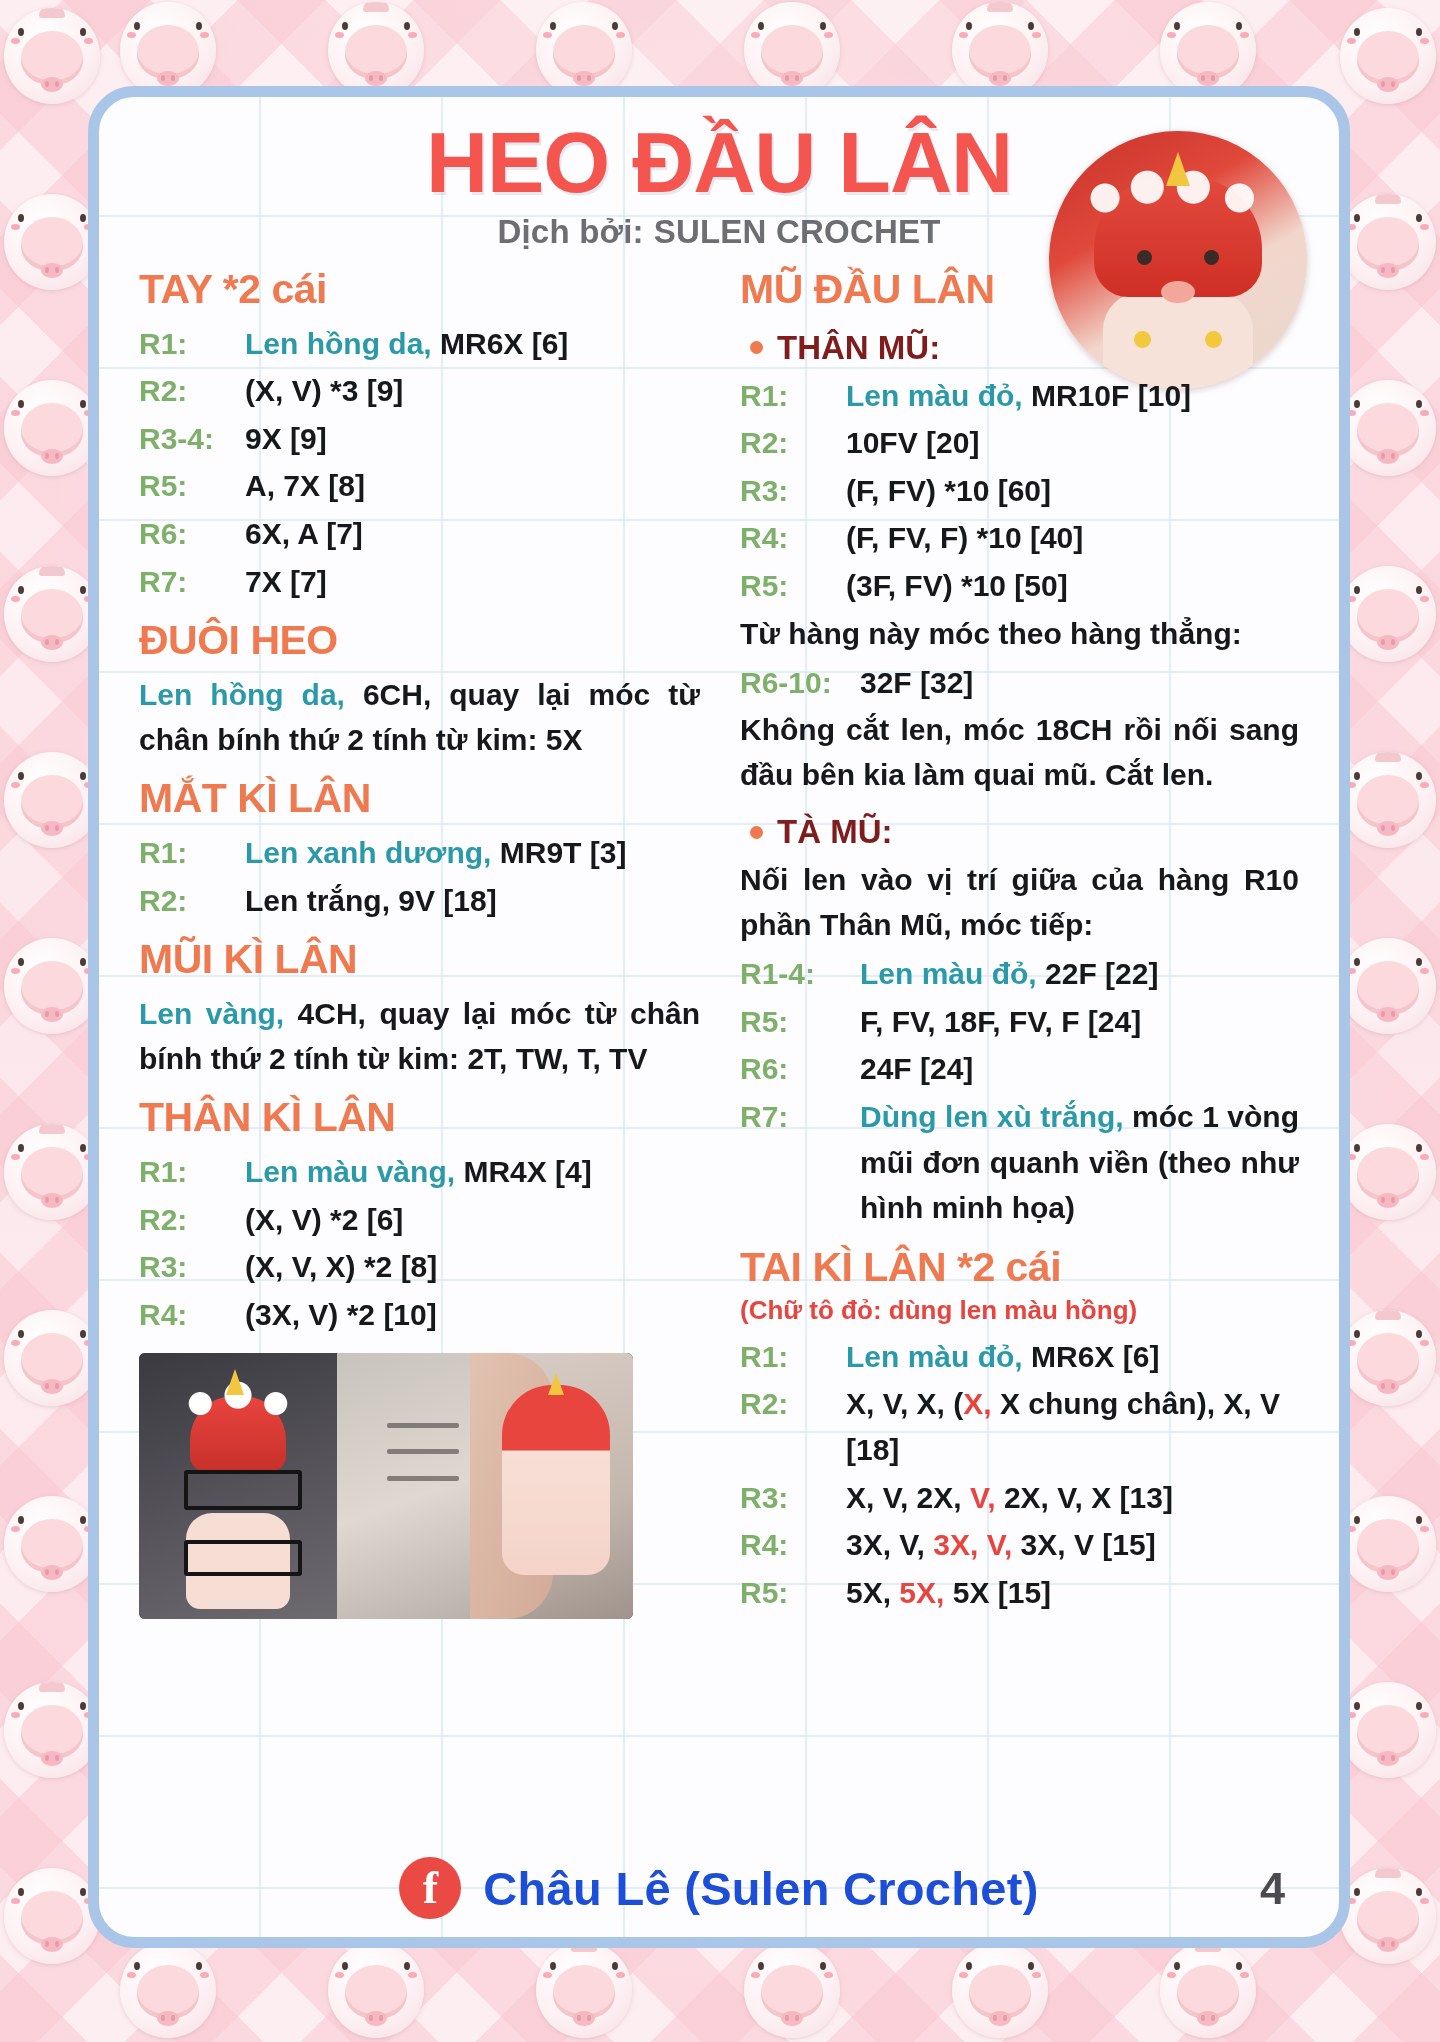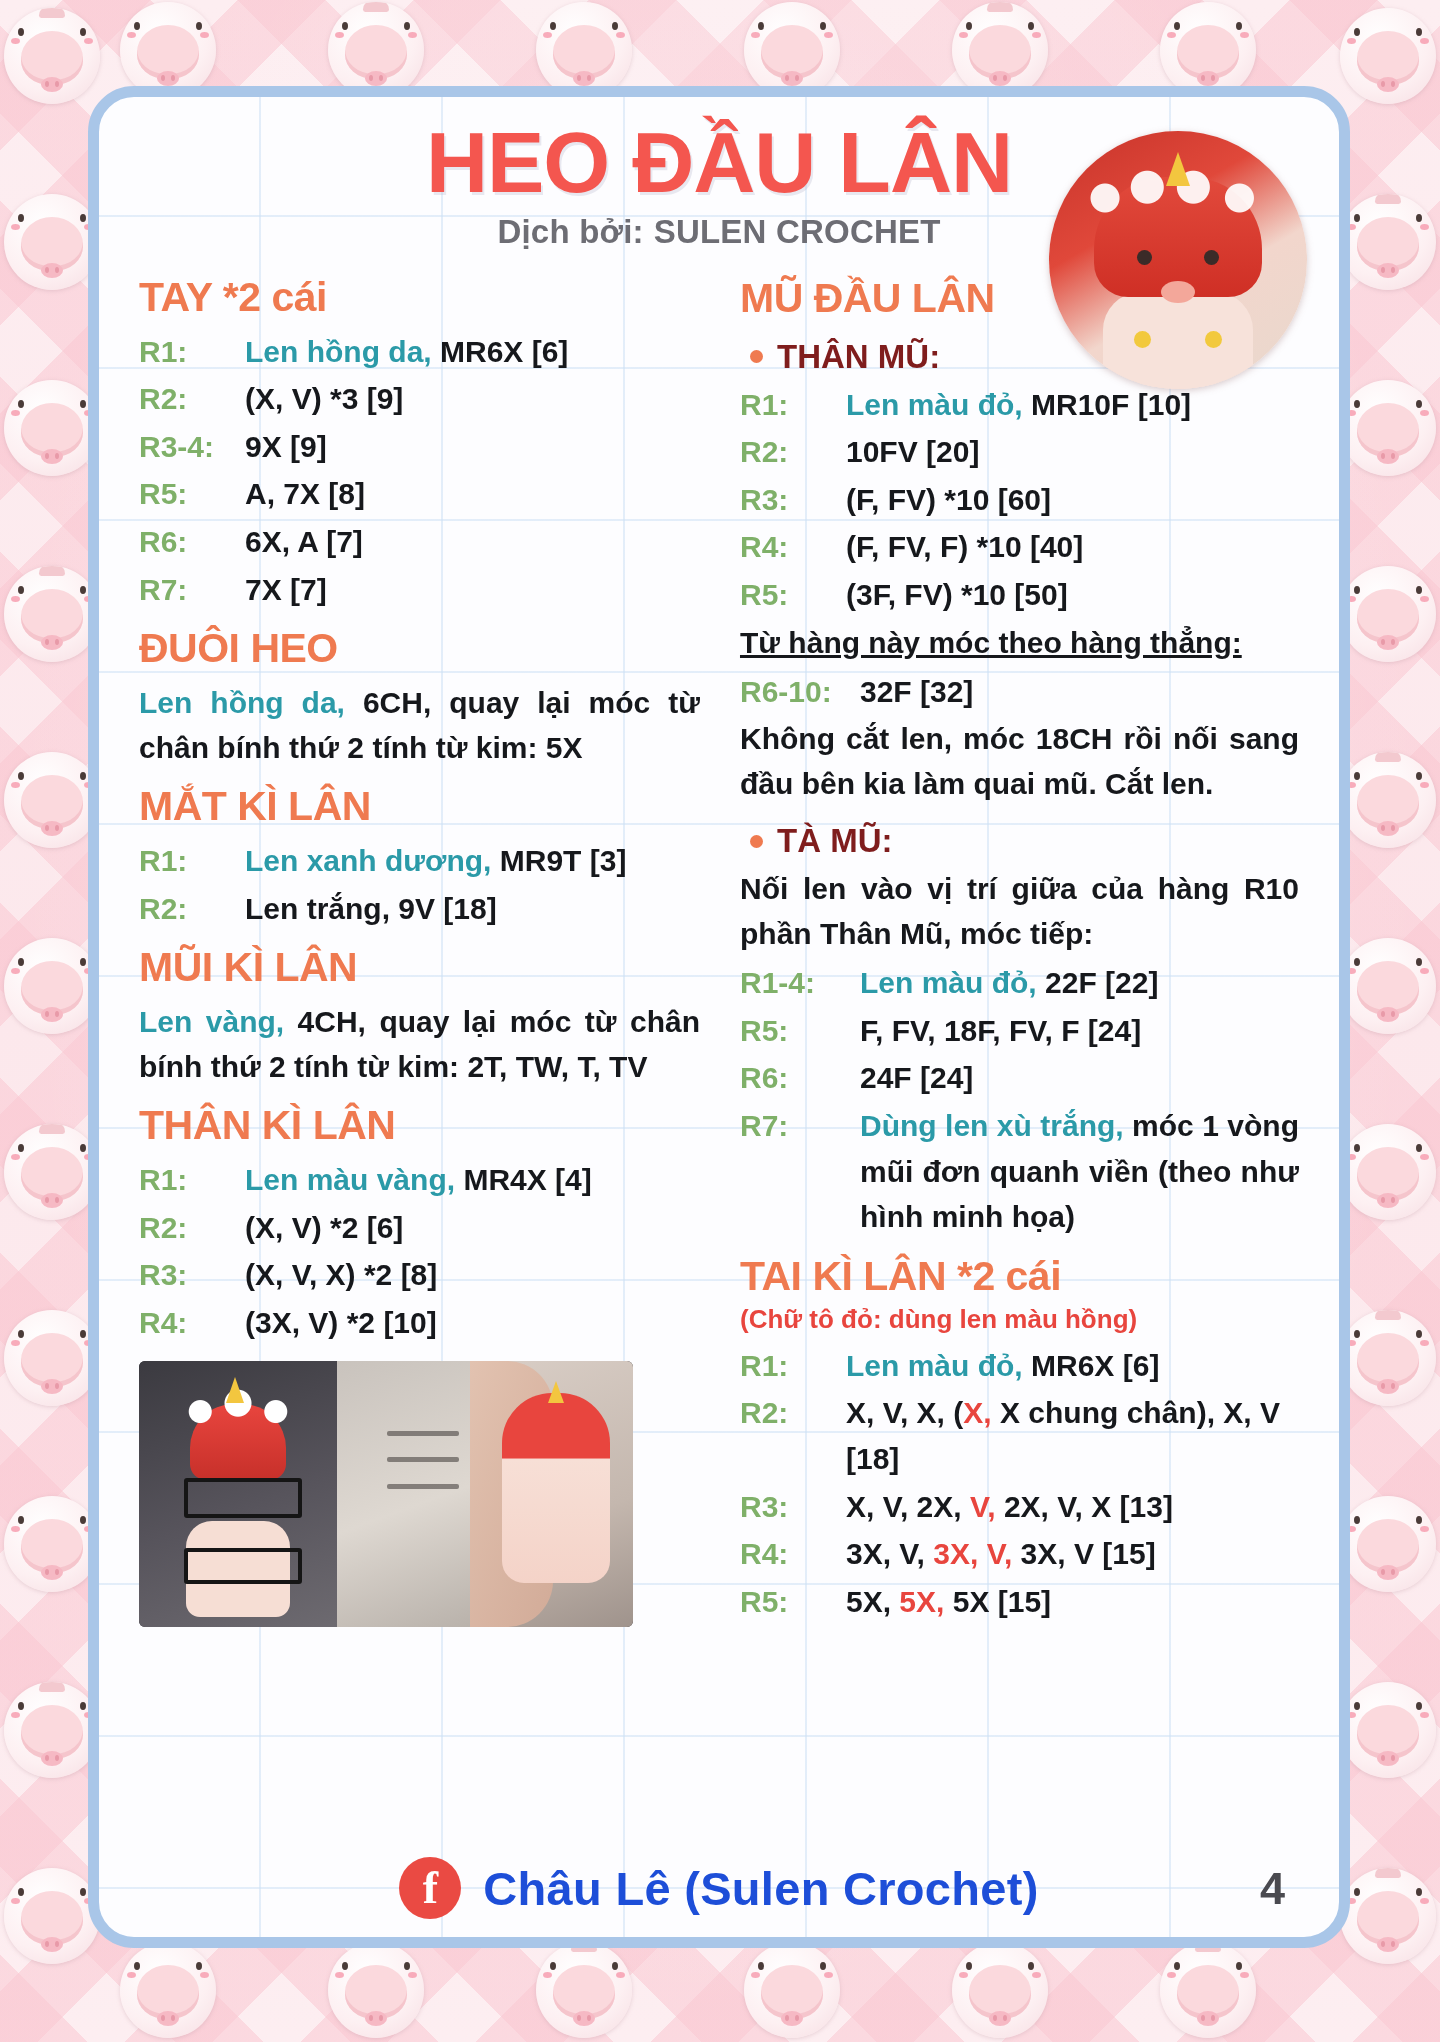--- a/index.html
+++ b/index.html
@@ -184,24 +184,23 @@
   #hero-photo .btn-l, #hero-photo .btn-r {
     position:absolute; bottom:16%; width:17px; height:17px;
     background:#f2c93d; border-radius:50%;
   }
   #hero-photo .btn-l { left:33%; }
   #hero-photo .btn-r { right:33%; }
 
   
   #columns {
     display: flex;
-    margin-top: 20px;
+    margin-top: 12px;
     gap: 26px;
     position: relative;
-    align-items: center;
   }
   .col { width: 50%; }
   .col-left  { padding-right: 6px; }
   .col-right { padding-left: 8px; }
 
   
   .sec-title {
     color: #ef7a50;
     font-weight: 800;
     font-size: 41px;
@@ -258,21 +257,21 @@
 
   
   .para {
     font-size: 30px;
     font-weight: 700;
     line-height: 1.5;
     color: #16181c;
     text-align: justify;
     margin-bottom: 4px;
   }
-  .para.left { text-align: left; text-decoration: underline; }
+  .para.left { text-align: left; }
 
   .yarn  { color: #2b9aa8; }   
   .redhl { color: #e8453e; }   
 
   
   #photo-strip {
     margin-top: 16px;
     width: 494px;
     height: 266px;
     border-radius: 6px;

